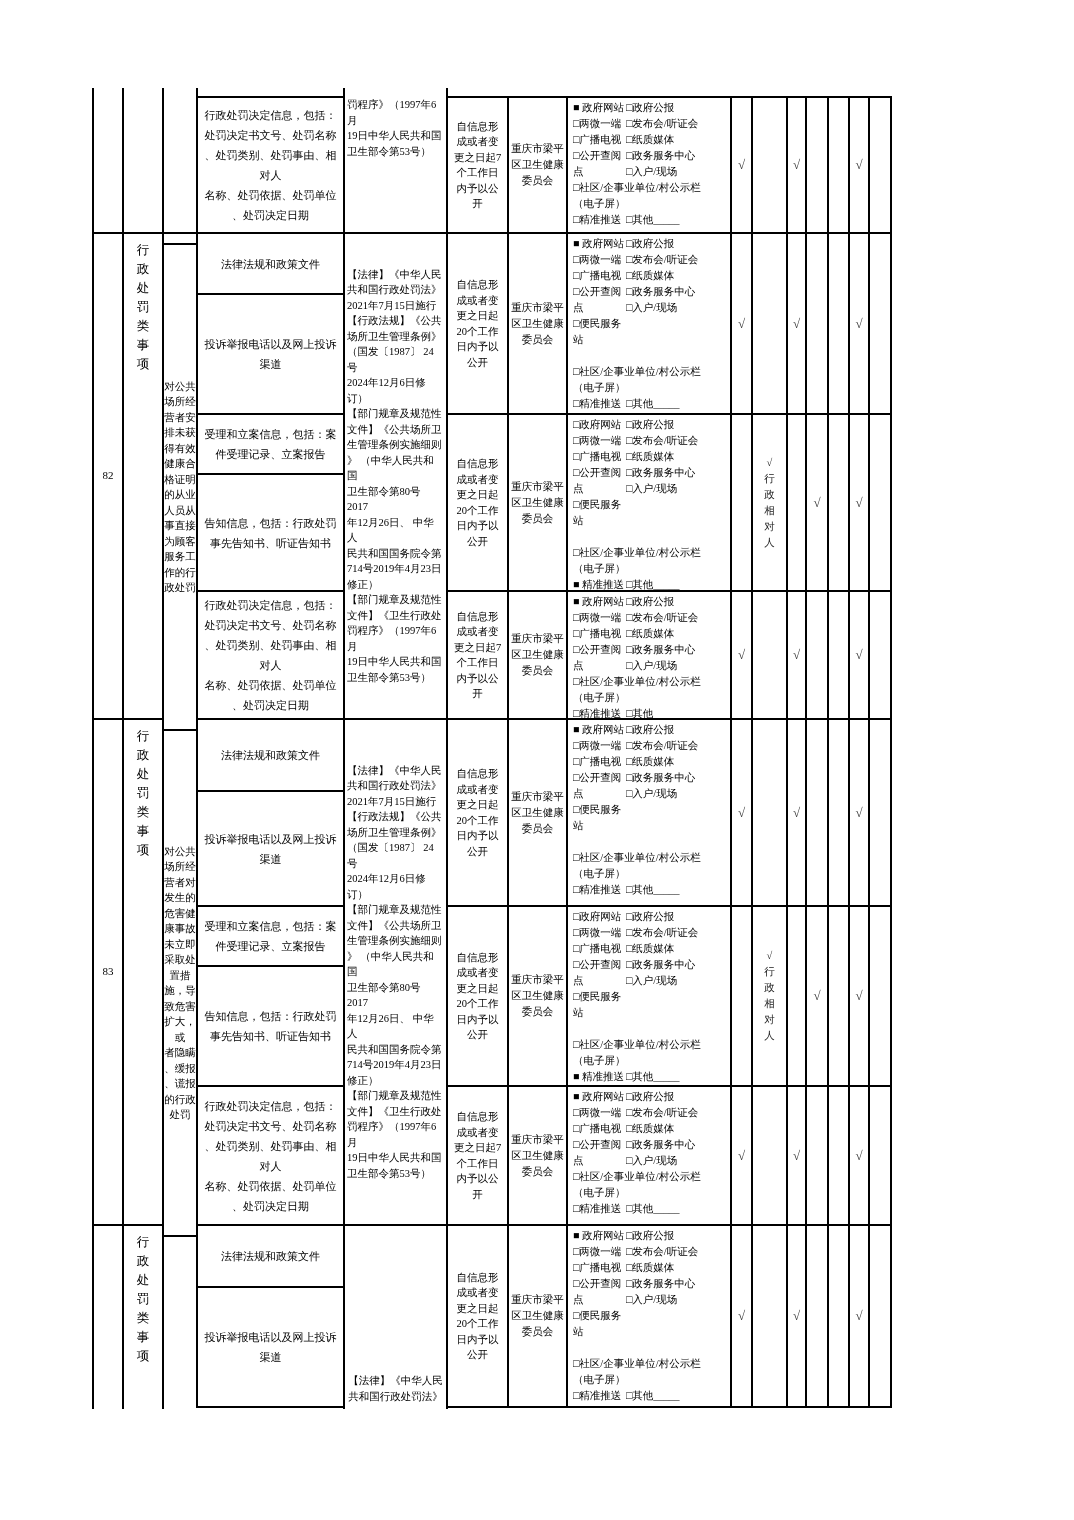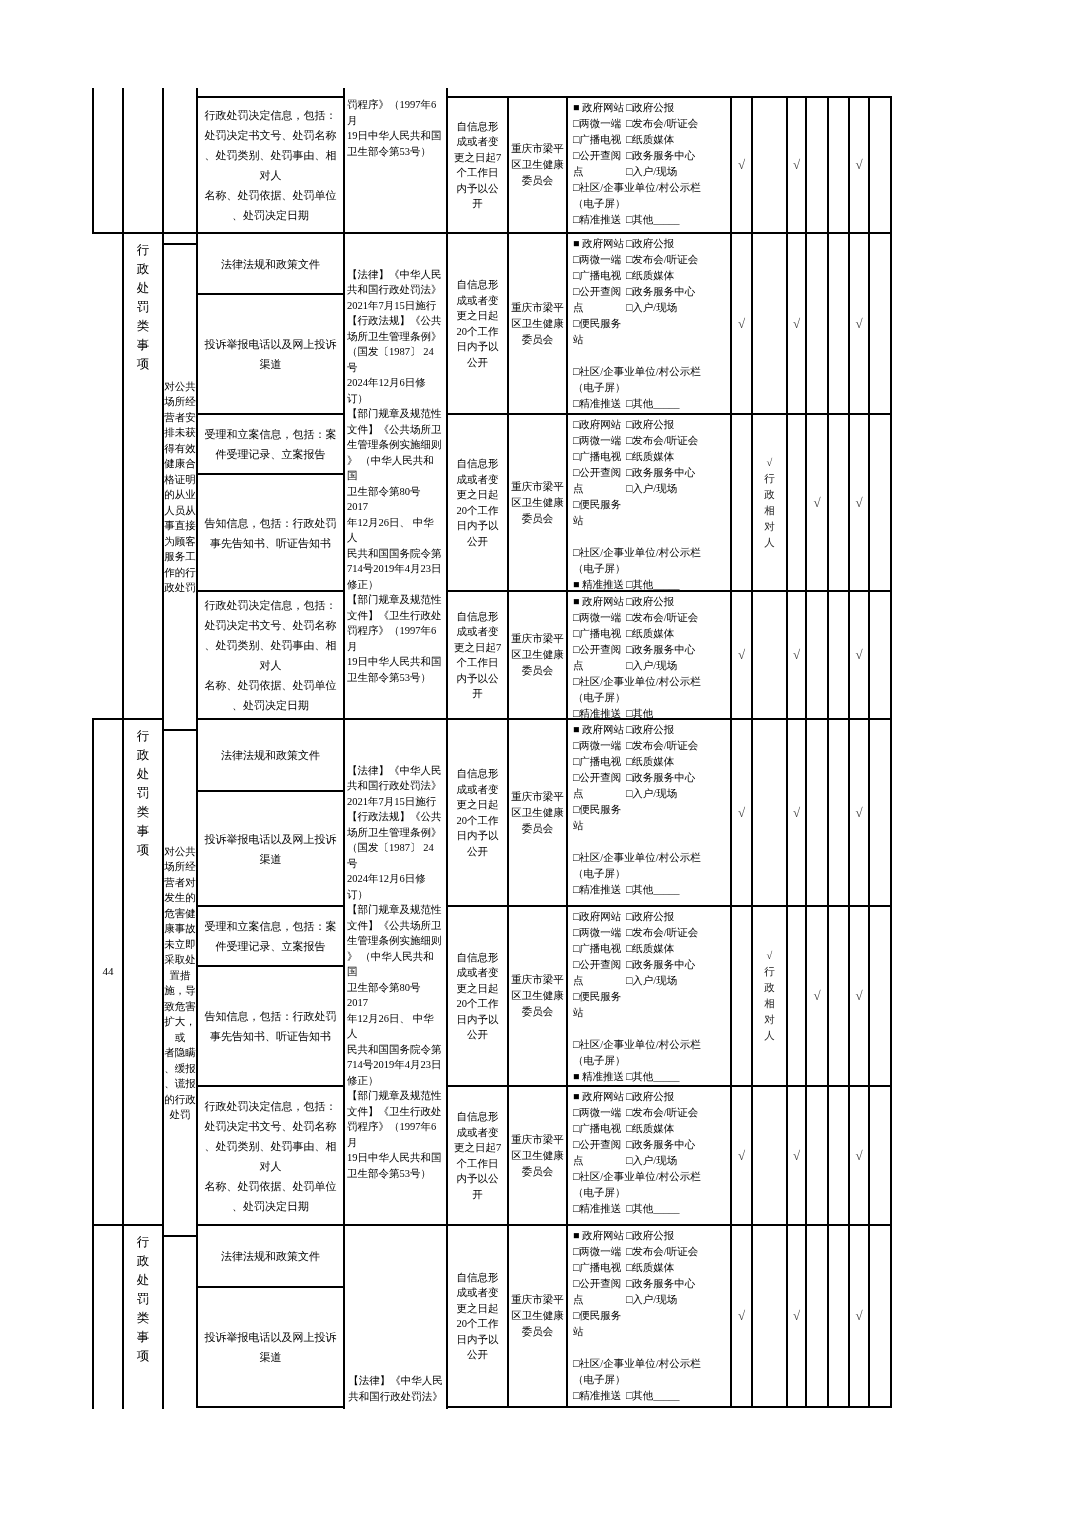--- a/index.html
+++ b/index.html
@@ -98,20 +98,21 @@
       </div>
     </div>
   <div class="cell tick" style="left:730px;top:96px;width:23px;height:138px;">√</div>
   <div class="cell" style="left:751px;top:96px;width:37px;height:138px;"></div>
   <div class="cell tick" style="left:786px;top:96px;width:21px;height:138px;">√</div>
   <div class="cell" style="left:805px;top:96px;width:24px;height:138px;"></div>
   <div class="cell" style="left:827px;top:96px;width:23px;height:138px;"></div>
   <div class="cell tick" style="left:848px;top:96px;width:22px;height:138px;">√</div>
   <div class="cell" style="left:868px;top:96px;width:24px;height:138px;"></div>
 
+  <div class="cell idc" style="left:92px;top:232px;width:32px;height:488px;">82</div>
   <div class="cell cat pre tl" style="left:122px;top:232px;width:42px;height:488px;">行
 政
 处
 罚
 类
 事
 项</div>
   <div class="cell mat pre" style="left:162px;top:232px;width:36px;height:488px;">对公共
 场所经
 营者安
@@ -366,21 +367,21 @@
       </div>
     </div>
   <div class="cell tick" style="left:730px;top:590px;width:23px;height:130px;">√</div>
   <div class="cell" style="left:751px;top:590px;width:37px;height:130px;"></div>
   <div class="cell tick" style="left:786px;top:590px;width:21px;height:130px;">√</div>
   <div class="cell" style="left:805px;top:590px;width:24px;height:130px;"></div>
   <div class="cell" style="left:827px;top:590px;width:23px;height:130px;"></div>
   <div class="cell tick" style="left:848px;top:590px;width:22px;height:130px;">√</div>
   <div class="cell" style="left:868px;top:590px;width:24px;height:130px;"></div>
 
-  <div class="cell idc" style="left:92px;top:718px;width:32px;height:508px;">44</div>
+  <div class="cell idc" style="left:92px;top:718px;width:32px;height:508px;">83</div>
   <div class="cell cat pre tl" style="left:122px;top:718px;width:42px;height:508px;">行
 政
 处
 罚
 类
 事
 项</div>
   <div class="cell mat pre" style="left:162px;top:718px;width:36px;height:508px;">对公共
 场所经
 营者对

